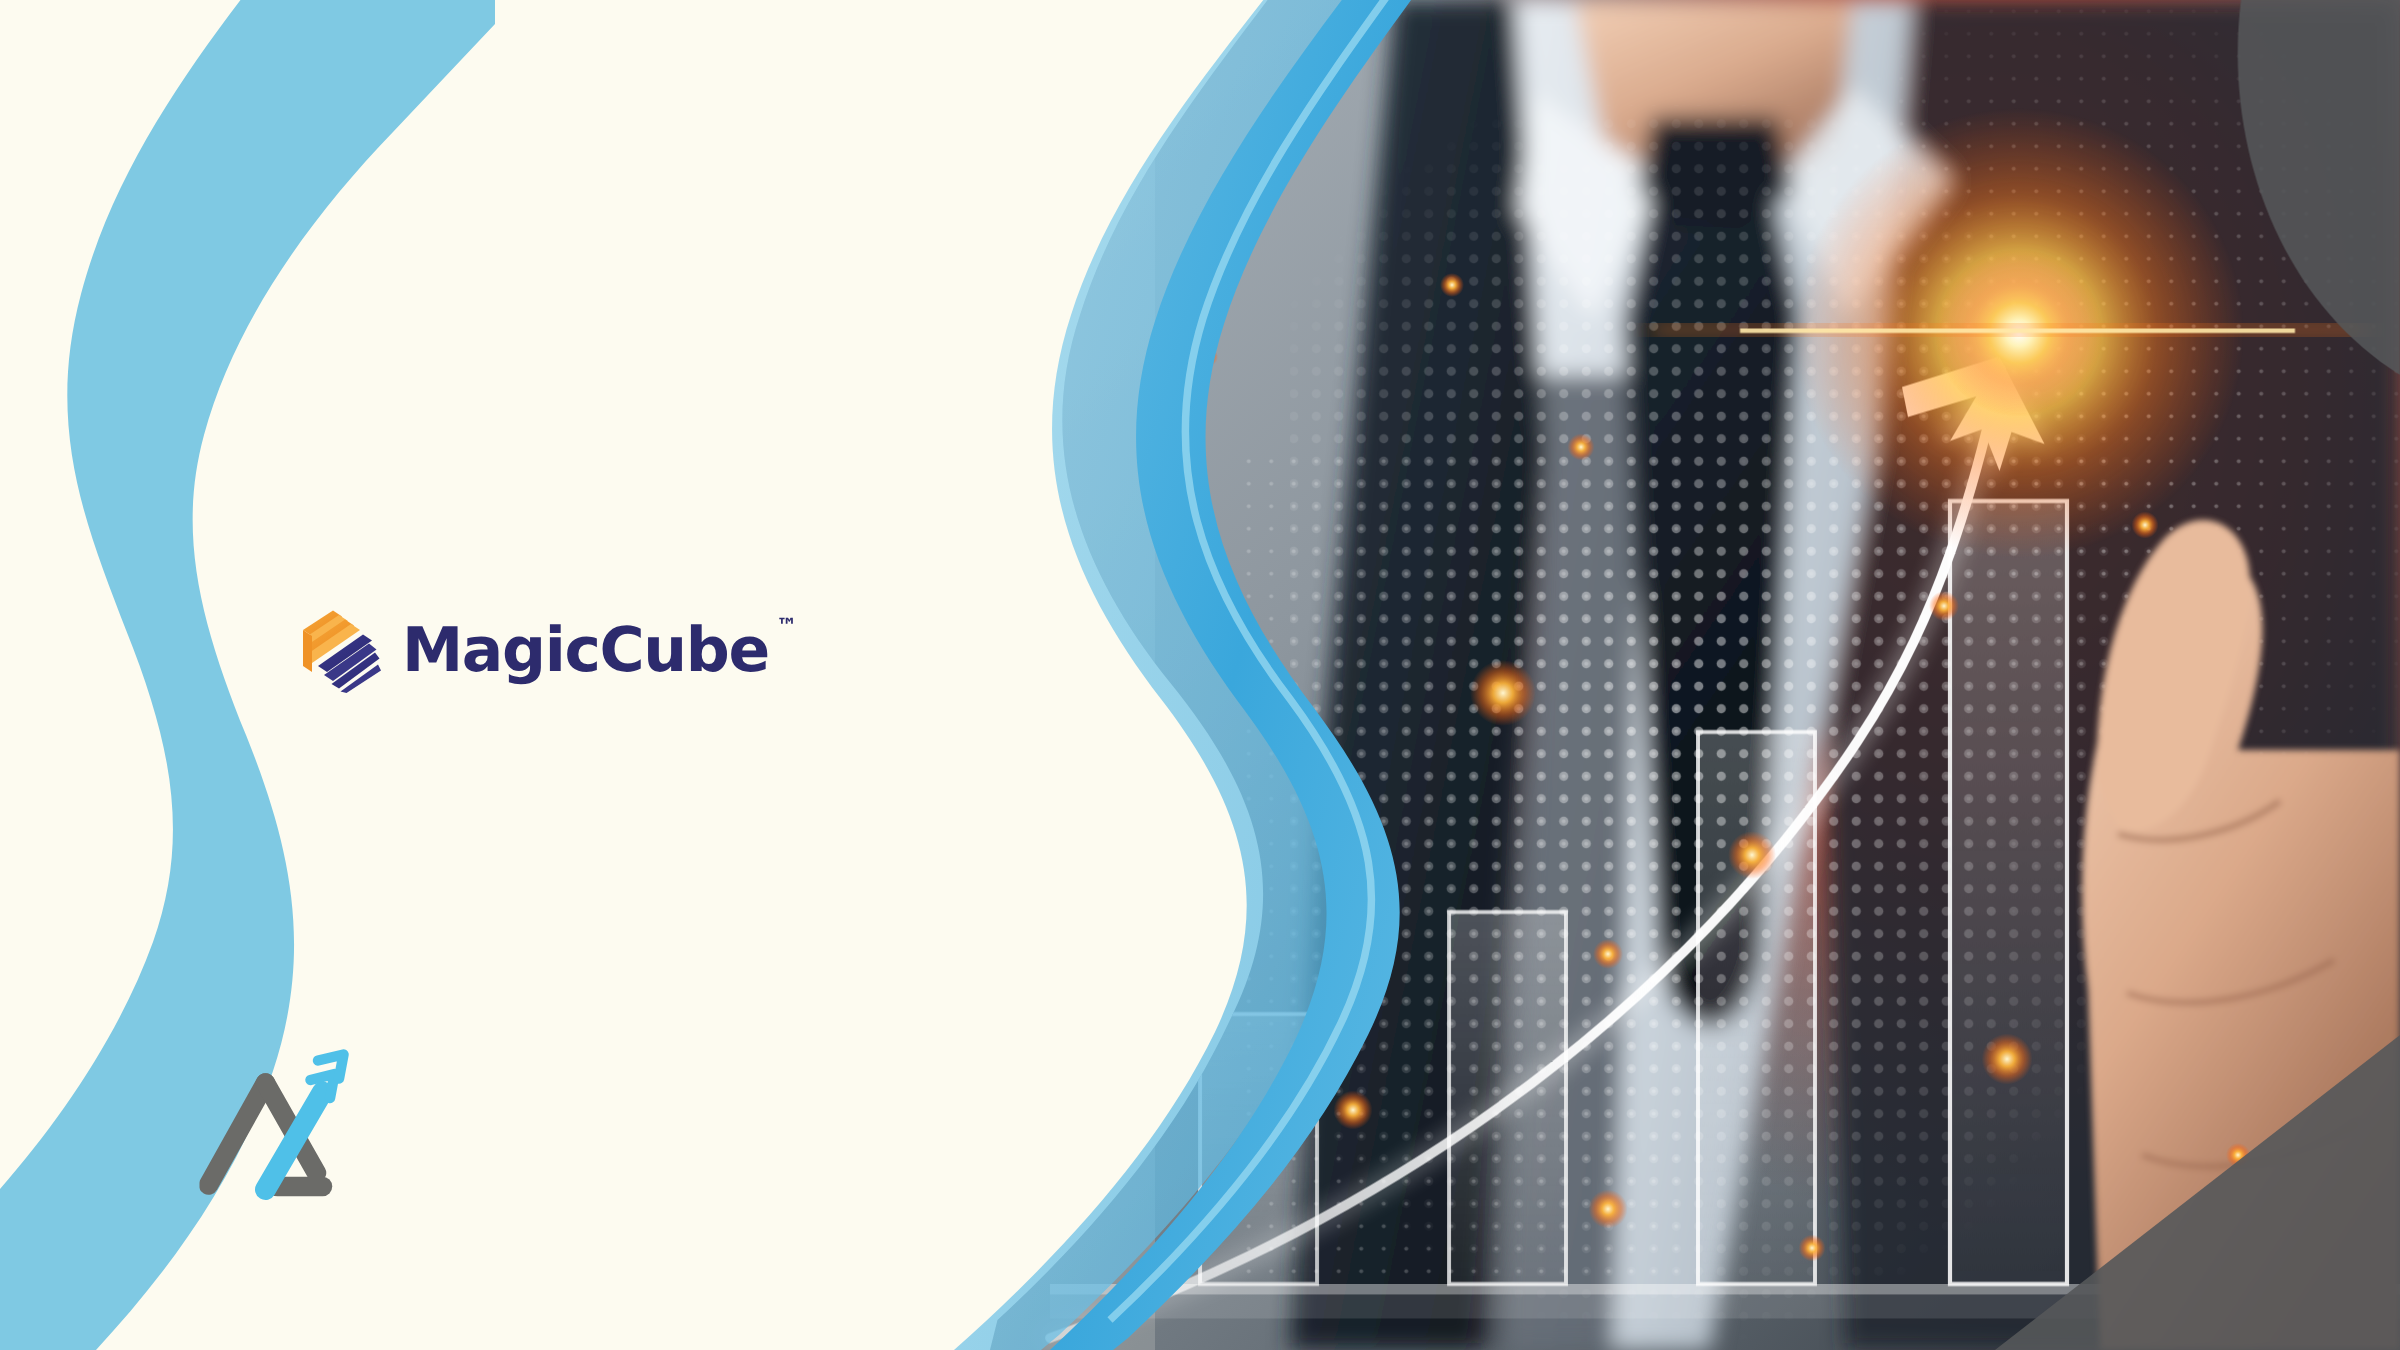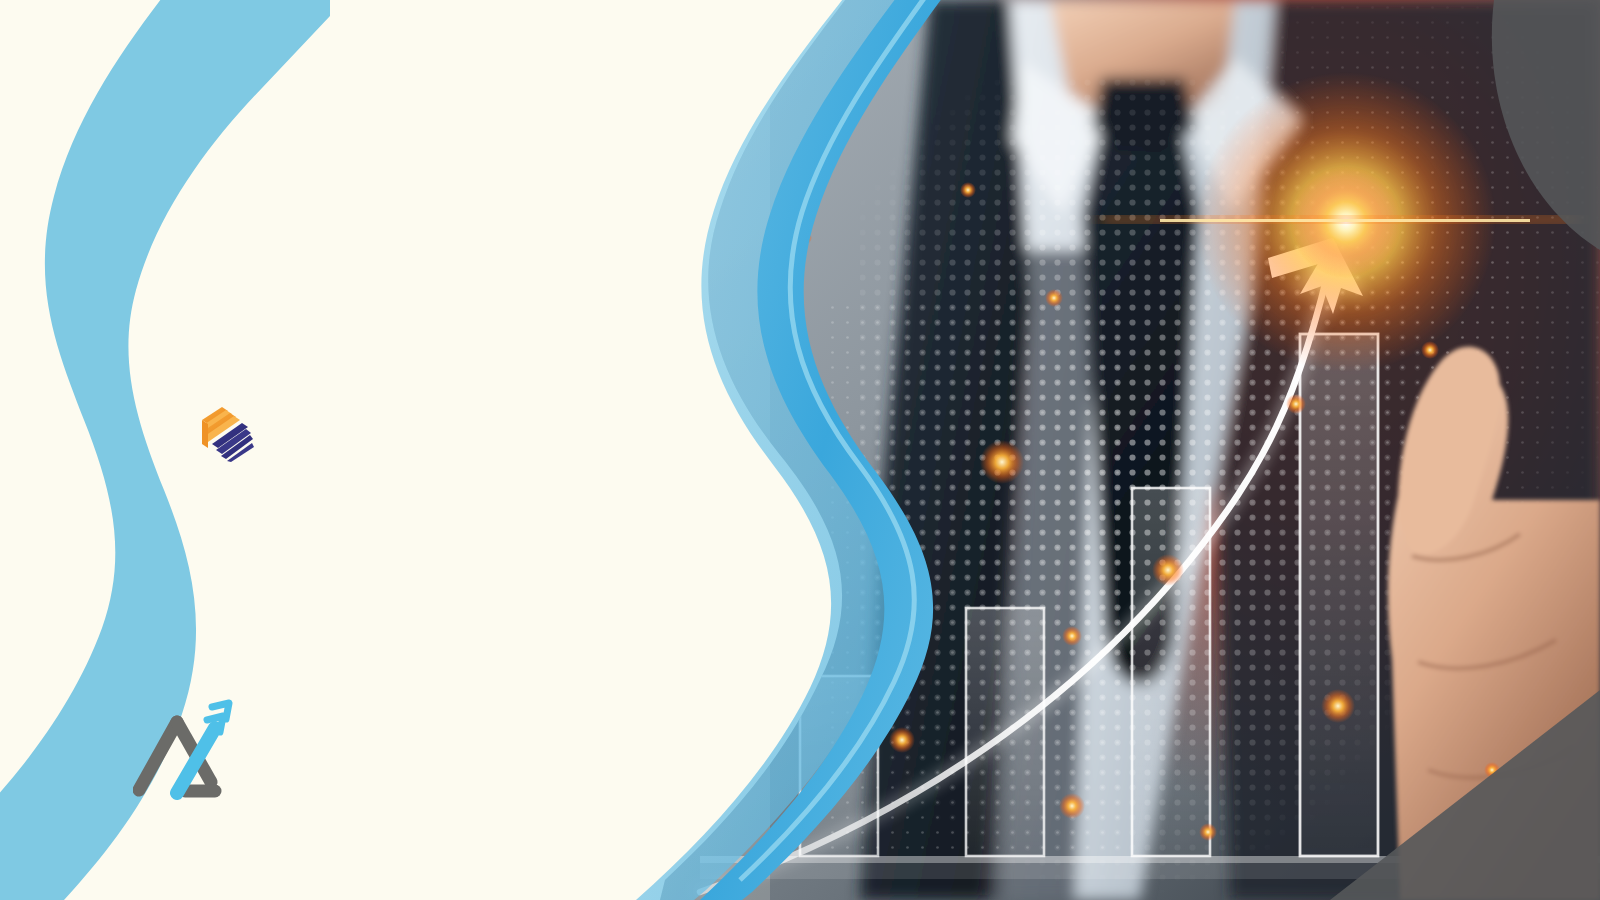--- a/index.html
+++ b/index.html
@@ -341,20 +341,23 @@
       <path d="M 4,34 L 36,12 L 42,16 L 10,38 Z" fill="#f9b44c"></path>
 
       <path d="M 4,16 L 10,20 L 10,44 L 4,40 Z" fill="#ef9226"></path>
 
       <path d="M 14,40 L 44,19 L 50,23 L 20,44 Z" fill="url(#nvGrad)"></path>
       <path d="M 18,46 L 48,25 L 53,29 L 24,50 Z" fill="#3a3888"></path>
       <path d="M 23,52 L 52,31 L 55,35 L 28,55 Z" fill="url(#nvGrad)"></path>
       <path d="M 29,57 L 54,39 L 56,43 L 33,58 Z" fill="#3a3888"></path>
     </svg>
 
+    <div id="brand-wordmark">
+      <span>MagicCube</span><span id="brand-tm">™</span>
+    </div>
   </div>
 
   <svg id="secondary-logo" viewBox="0 0 102 112">
 
     <path d="M 6,100 L 44,32" fill="none" stroke="#6b6b68" stroke-width="13" stroke-linecap="round"></path>
 
     <path d="M 44,32 L 78,92" fill="none" stroke="#6b6b68" stroke-width="13" stroke-linecap="round"></path>
 
     <path d="M 52,101 L 82,101" fill="none" stroke="#6b6b68" stroke-width="13" stroke-linecap="round"></path>
 

